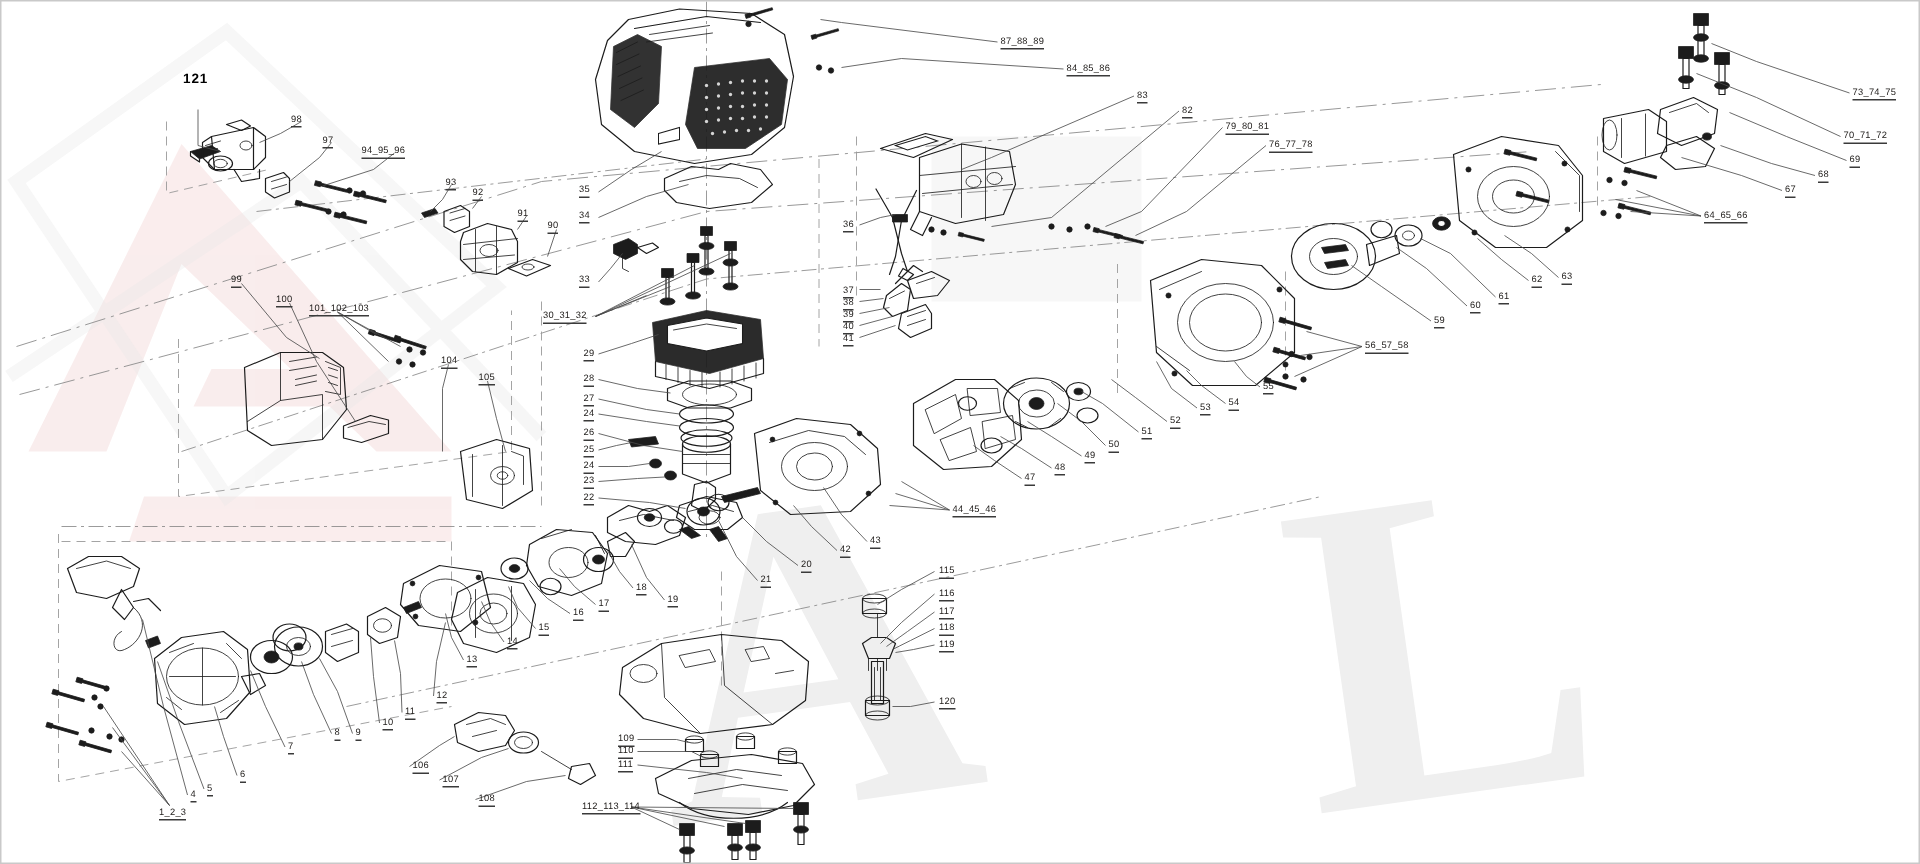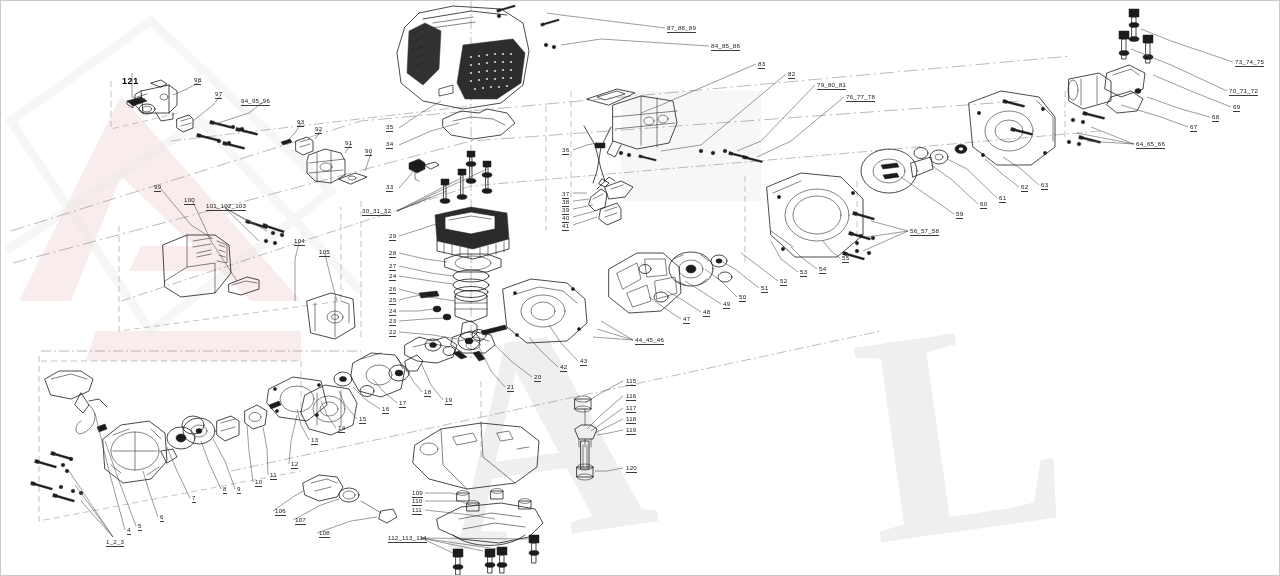--- a/index.html
+++ b/index.html
@@ -700,21 +700,21 @@
       <path d="M 622 395 L 600 414 L 586 428"></path>
       <path d="M 622 407 L 604 420 L 590 430"></path>
       <path d="M 622 418 L 606 426 L 594 432"></path>
       <path d="M 622 429 L 608 432 L 596 434"></path>
       <path d="M 622 467 L 606 470 L 594 470"></path>
     </g>
   </svg>
   </div>
 
   <div id="labels">
-      <div class="lbl bold" style="left: 121px; top: 76px;">121</div>
+      <div class="lbl bold" style="left: 121px; top: 47px;">121</div>
       <div class="lbl" style="left: 193px; top: 76px;">98</div>
       <div class="lbl" style="left: 214px; top: 90px;">97</div>
       <div class="lbl" style="left: 240px; top: 97px;">94_95_96</div>
       <div class="lbl" style="left: 296px; top: 118px;">93</div>
       <div class="lbl" style="left: 314px; top: 125px;">92</div>
       <div class="lbl" style="left: 344px; top: 139px;">91</div>
       <div class="lbl" style="left: 364px; top: 147px;">90</div>
       <div class="lbl" style="left: 153px; top: 183px;">99</div>
       <div class="lbl" style="left: 183px; top: 196px;">100</div>
       <div class="lbl" style="left: 205px; top: 202px;">101_102_103</div>

